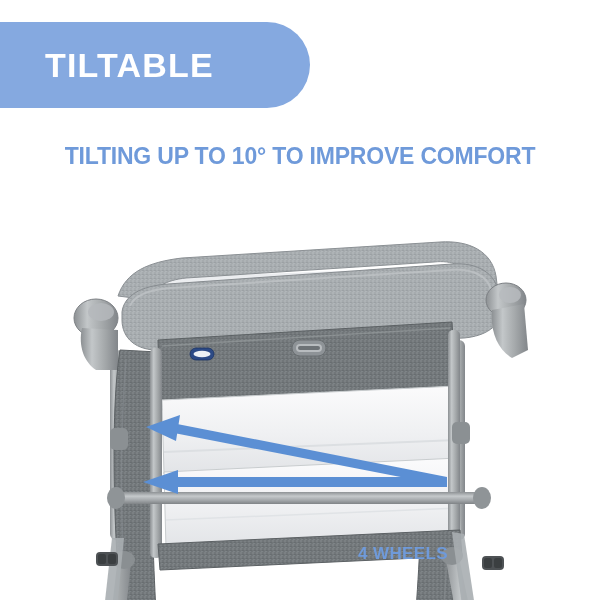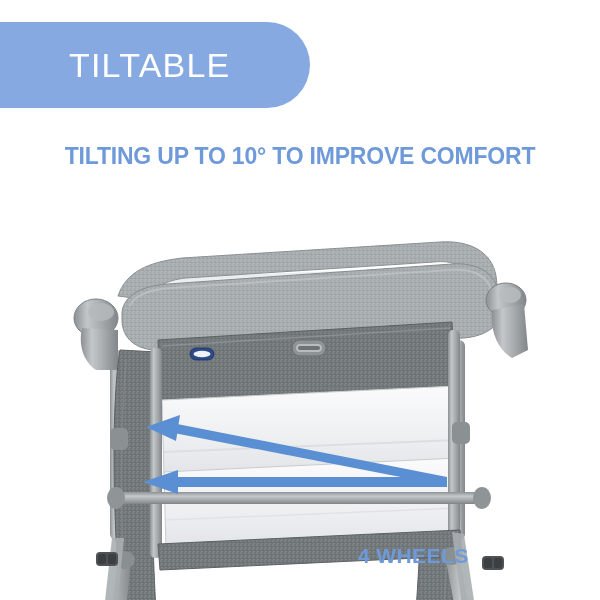--- a/index.html
+++ b/index.html
@@ -23,24 +23,24 @@
     position: absolute;
     left: -40px;
     top: 22px;
     width: 350px;
     height: 86px;
     background: #85a9e0;
     border-radius: 43px;
   }
   #banner-title {
     position: absolute;
-    left: 69px;
+    left: 45px;
     top: 44px;
     font-size: 34px;
-    font-weight: normal;
+    font-weight: bold;
     letter-spacing: 1.2px;
     color: #ffffff;
     line-height: 42px;
   }
 
   
   #subtitle {
     position: absolute;
     left: 0;
     top: 144px;
@@ -53,21 +53,21 @@
     letter-spacing: -0.2px;
   }
   #subtitle .ln { display: block; white-space: nowrap; }
 
   
   #wheels-caption {
     position: absolute;
     left: 358px;
     top: 544px;
     color: #6f9ada;
-    font-size: 21px;
+    font-size: 17px;
     font-weight: bold;
     letter-spacing: 0.4px;
   }
 
   
   #product {
     position: absolute;
     left: 0;
     top: 200px;
     width: 600px;

